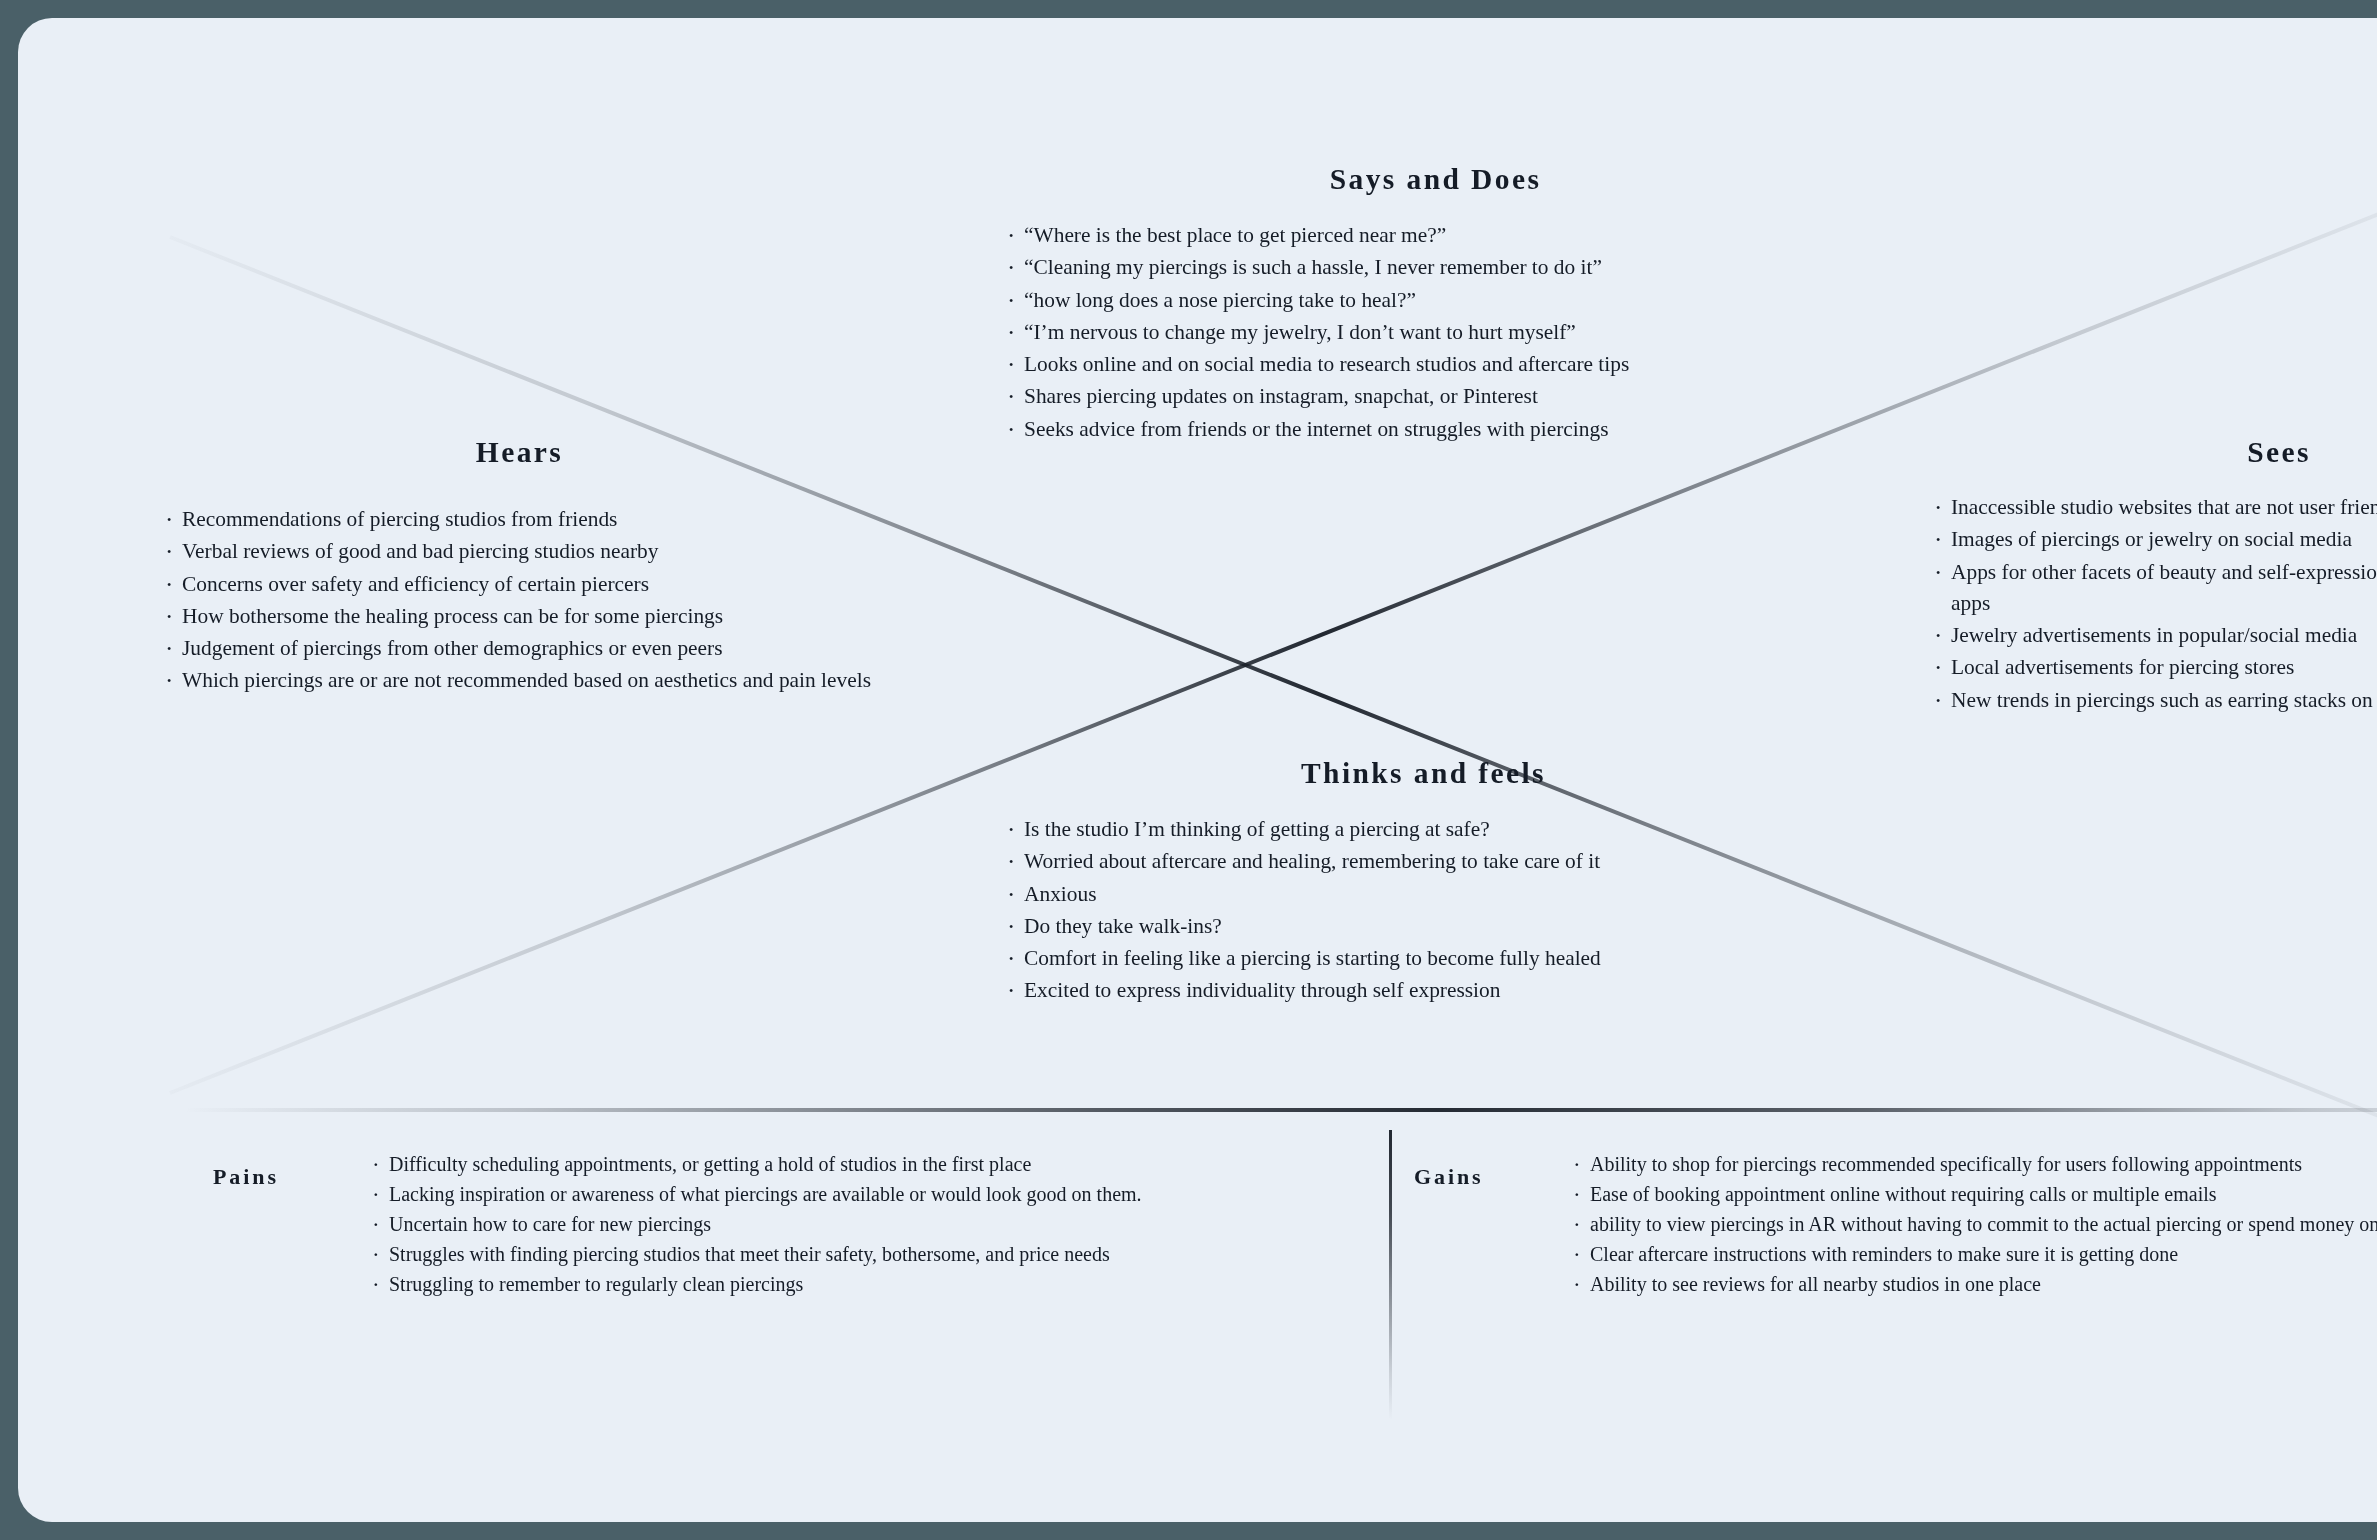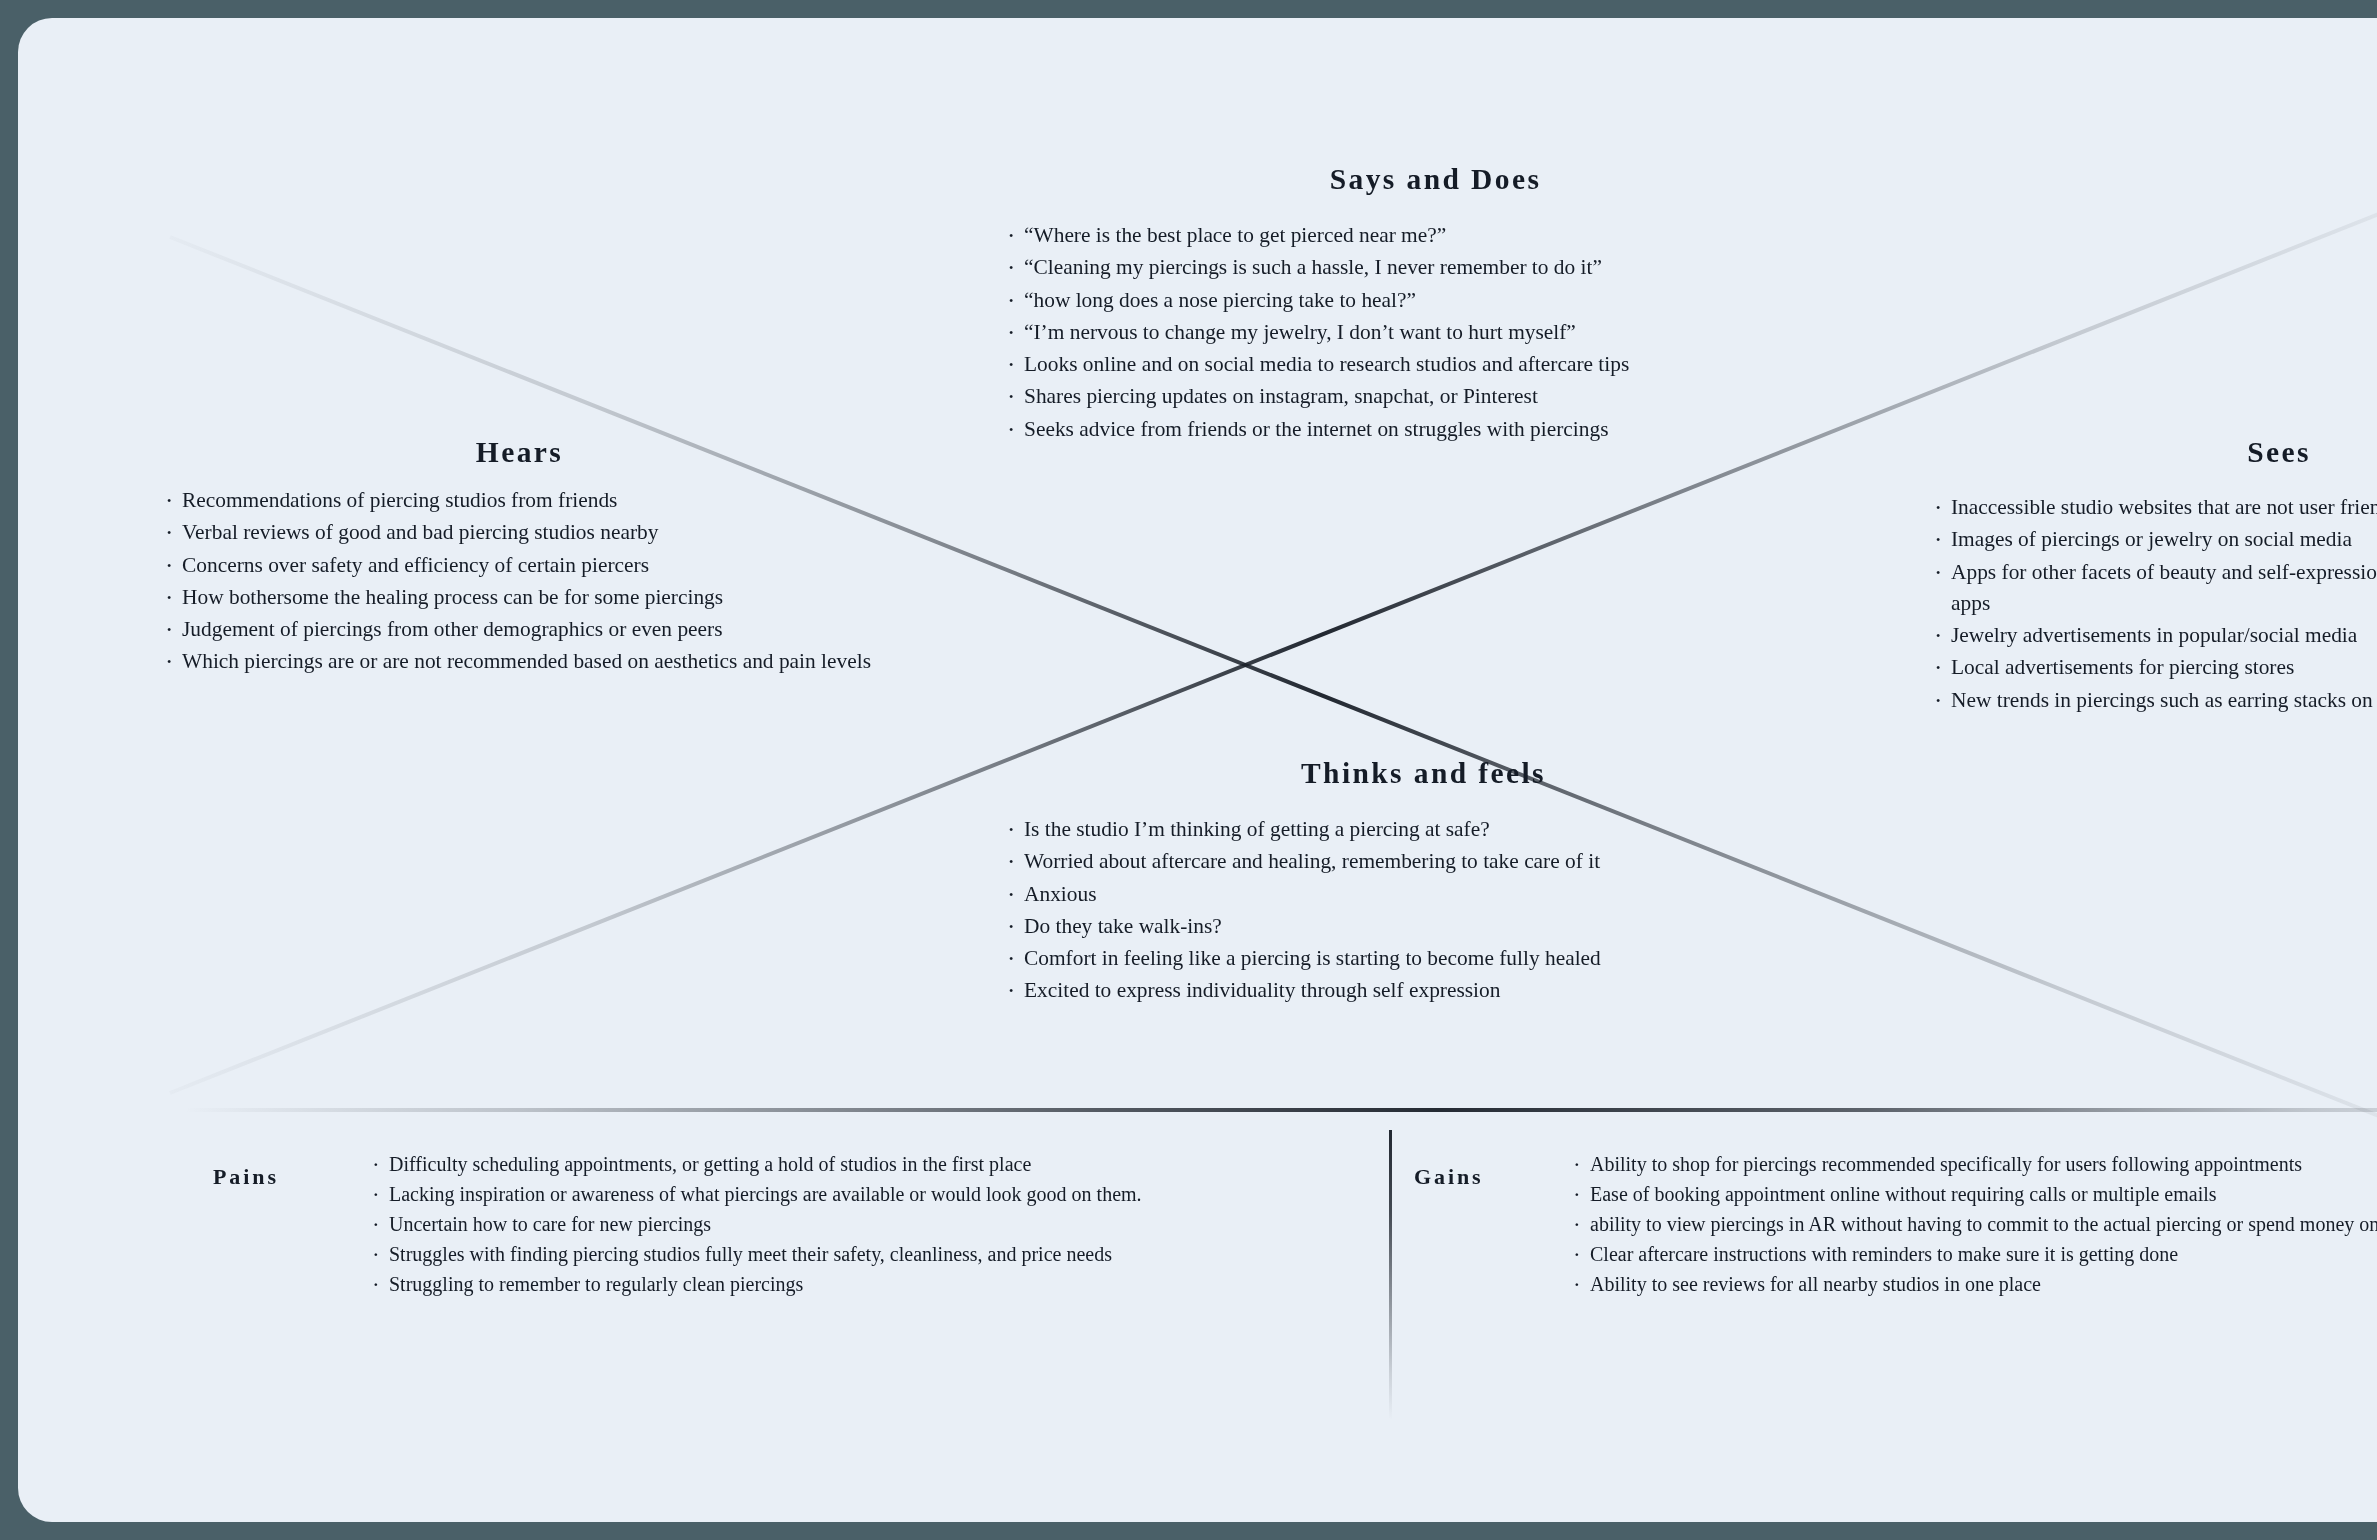--- a/index.html
+++ b/index.html
@@ -136,21 +136,21 @@
     font-size: 25px;
     line-height: 1.46;
     color: #151c27;
   }
 
   
   #says  { left: 987px; top: 109px;  width: 861px; }
   #says .quad-title { margin-bottom: 24px; margin-top: 36px; }
 
   #hears { left: 145px;  top: 418px;  width: 713px; }
-  #hears .quad-title { margin-bottom: 16px; }
+  #hears .quad-title { margin-bottom: 35px; }
 
   #sees  { left: 1914px; top: 418px;  width: 694px; }
   #sees .quad-title { margin-bottom: 23px; }
 
   #thinks{ left: 987px; top: 739px; width: 837px; }
   #thinks .quad-title { margin-bottom: 24px; }
 
   
   .bottom-block {
     position: absolute;
@@ -239,21 +239,21 @@
         <li>Excited to express individuality through self expression</li>
       </ul>
     </div>
 
     <div class="bottom-block" id="pains">
       <div class="bottom-title">Pains</div>
       <ul class="bullets">
         <li>Difficulty scheduling appointments, or getting a hold of studios in the first place</li>
         <li>Lacking inspiration or awareness of what piercings are available or would look good on them.</li>
         <li>Uncertain how to care for new piercings</li>
-        <li>Struggles with finding piercing studios fully meet their safety, cleanliness, and price needs</li>
+        <li>Struggles with finding piercing studios that meet their safety, bothersome, and price needs</li>
         <li>Struggling to remember to regularly clean piercings</li>
       </ul>
     </div>
 
     <div class="bottom-block" id="gains">
       <div class="bottom-title">Gains</div>
       <ul class="bullets">
         <li>Ability to shop for piercings recommended specifically for users following appointments</li>
         <li>Ease of booking appointment online without requiring calls or multiple emails</li>
         <li>ability to view piercings in AR without having to commit to the actual piercing or spend money on fake piercings</li>

